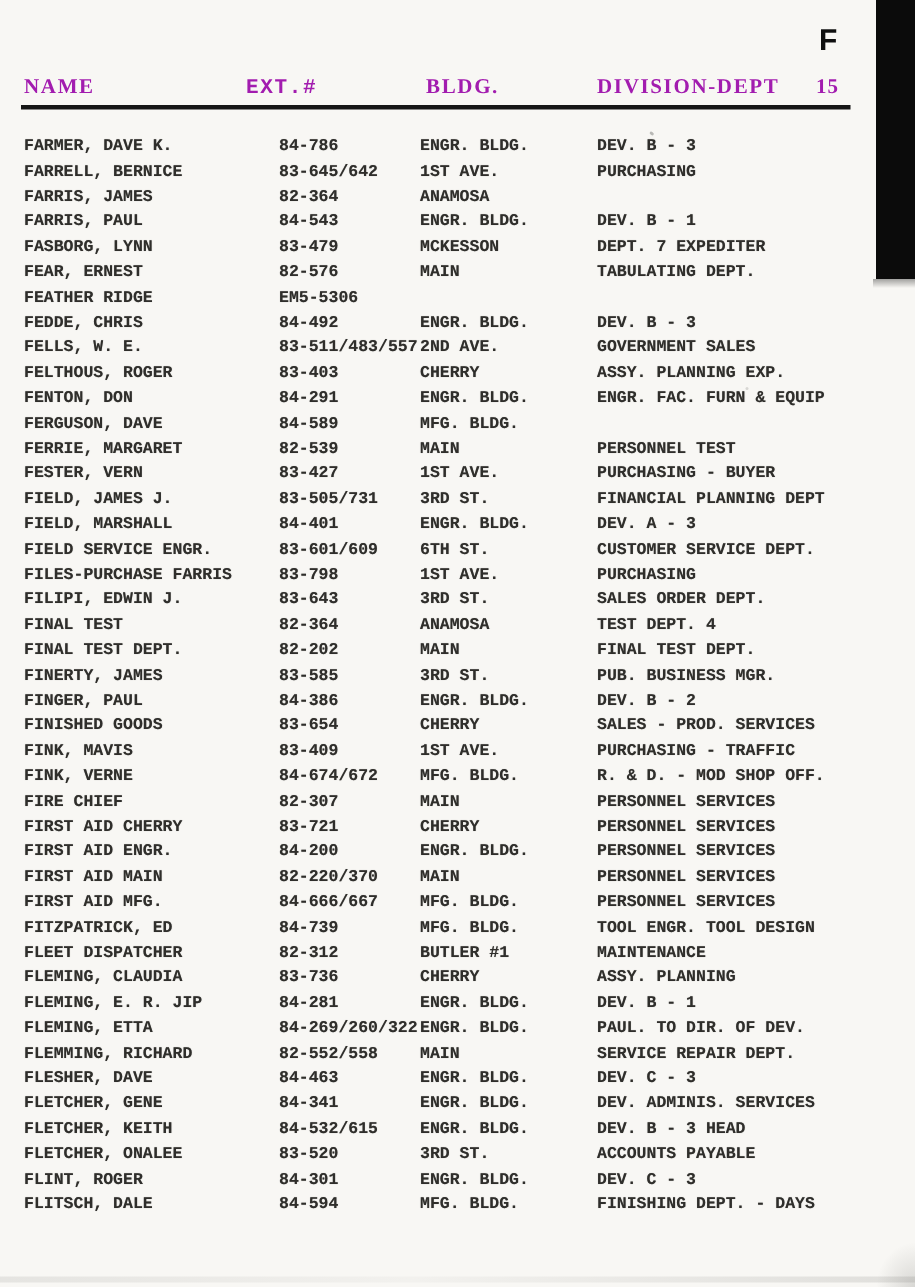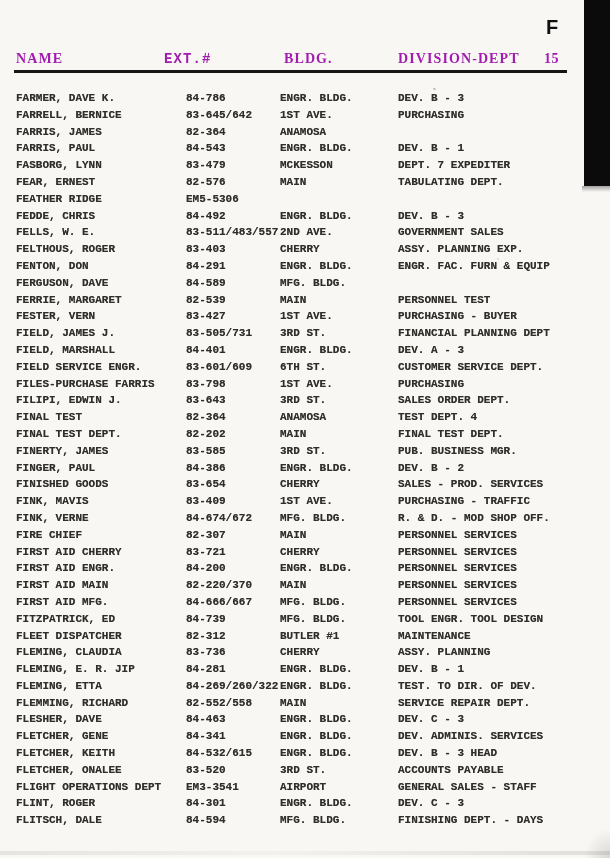--- a/index.html
+++ b/index.html
@@ -286,21 +286,21 @@
       <div class="row">
         <span class="cell cell-name">FLEMING, E. R. JIP</span>
         <span class="cell cell-ext">84-281</span>
         <span class="cell cell-bldg">ENGR. BLDG.</span>
         <span class="cell cell-division">DEV. B - 1</span>
       </div>
       <div class="row">
         <span class="cell cell-name">FLEMING, ETTA</span>
         <span class="cell cell-ext">84-269/260/322</span>
         <span class="cell cell-bldg">ENGR. BLDG.</span>
-        <span class="cell cell-division">TEST. TO DIR. OF DEV.</span>
+        <span class="cell cell-division">PAUL. TO DIR. OF DEV.</span>
       </div>
       <div class="row">
         <span class="cell cell-name">FLEMMING, RICHARD</span>
         <span class="cell cell-ext">82-552/558</span>
         <span class="cell cell-bldg">MAIN</span>
         <span class="cell cell-division">SERVICE REPAIR DEPT.</span>
       </div>
       <div class="row">
         <span class="cell cell-name">FLESHER, DAVE</span>
         <span class="cell cell-ext">84-463</span>
@@ -319,26 +319,20 @@
         <span class="cell cell-bldg">ENGR. BLDG.</span>
         <span class="cell cell-division">DEV. B - 3 HEAD</span>
       </div>
       <div class="row">
         <span class="cell cell-name">FLETCHER, ONALEE</span>
         <span class="cell cell-ext">83-520</span>
         <span class="cell cell-bldg">3RD ST.</span>
         <span class="cell cell-division">ACCOUNTS PAYABLE</span>
       </div>
       <div class="row">
-        <span class="cell cell-name">FLIGHT OPERATIONS DEPT</span>
-        <span class="cell cell-ext">EM3-3541</span>
-        <span class="cell cell-bldg">AIRPORT</span>
-        <span class="cell cell-division">GENERAL SALES - STAFF</span>
-      </div>
-      <div class="row">
         <span class="cell cell-name">FLINT, ROGER</span>
         <span class="cell cell-ext">84-301</span>
         <span class="cell cell-bldg">ENGR. BLDG.</span>
         <span class="cell cell-division">DEV. C - 3</span>
       </div>
       <div class="row">
         <span class="cell cell-name">FLITSCH, DALE</span>
         <span class="cell cell-ext">84-594</span>
         <span class="cell cell-bldg">MFG. BLDG.</span>
         <span class="cell cell-division">FINISHING DEPT. - DAYS</span>

